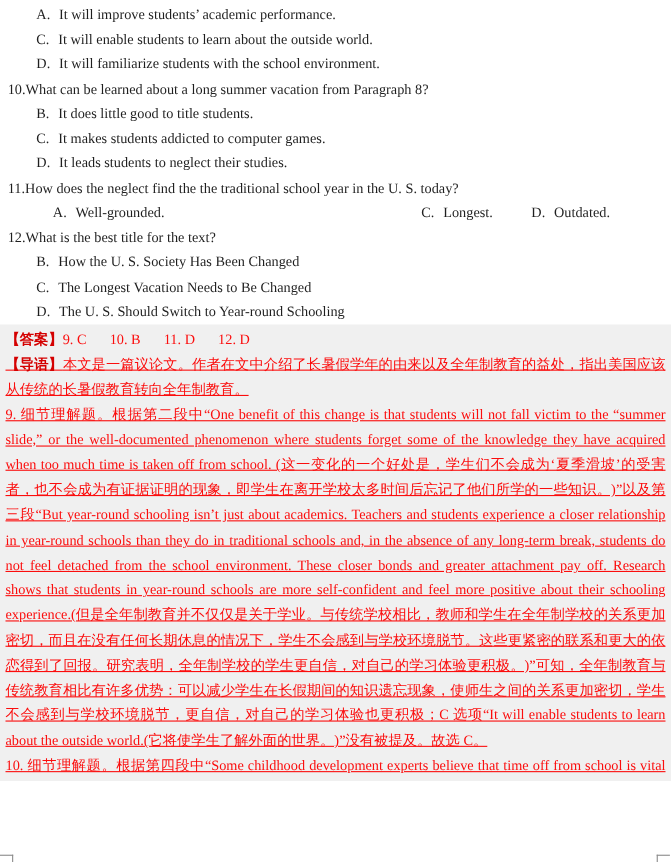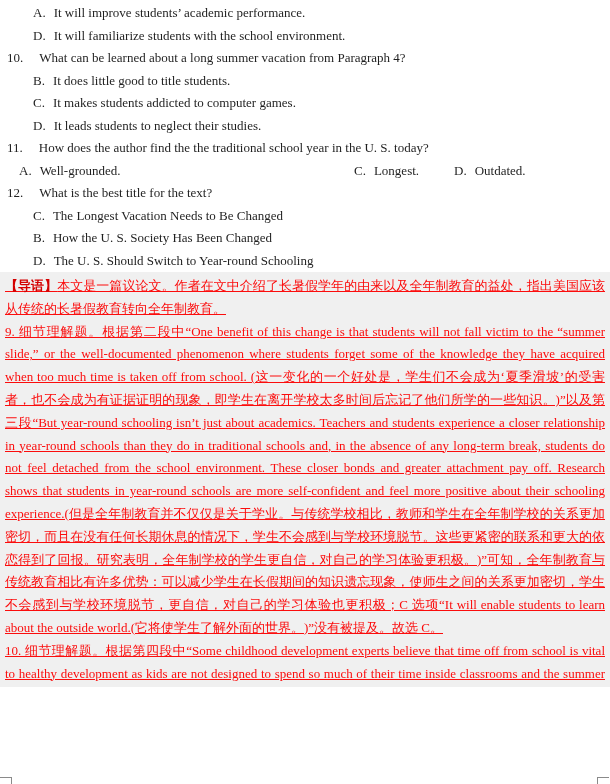--- a/index.html
+++ b/index.html
@@ -21,23 +21,23 @@
     color: #1f1f1f;
   }
   .qline {
     line-height: 22.5px;
     height: 22.5px;
     white-space: nowrap;
     overflow: hidden;
   }
   .opt { padding-left: 26px; }
   .olabel { display: inline-block; margin-right: 8px; }
-  .qnum { display: inline-block; margin-right: 16px; }
+  .qnum { display: inline-block; margin-right: 0; }
   .io { display: inline-block; vertical-align: top; }
-  .io-0 { margin-left: 12px; width: 212px; }
+  .io-0 { margin-left: 41px; width: 212px; }
   .io-1 { width: 123px; margin-top: 28px; }
   .io-2 { width: 100px; }
   
   .answers {
     box-sizing: border-box;
     width: 610px;
     height: 415px;
     overflow: hidden;
     background: #f0f0f0;
     padding: 3px 5px 0 5px;
@@ -73,39 +73,41 @@
   }
 </style>
 </head>
 <body>
 
 <div class="page">
 
   <section class="questions">
 
     <div class="qline opt"><span class="olabel">A.</span><span>It will improve students’ academic performance.</span></div>
+    <div class="qline opt"><span class="olabel">C.</span><span>It will enable students to learn about the outside world.</span></div>
     <div class="qline opt"><span class="olabel">D.</span><span>It will familiarize students with the school environment.</span></div>
 
-    <div class="qline"><span class="qnum">10.</span><span>What can be learned about a long summer vacation from Paragraph 4?</span></div>
+    <div class="qline"><span class="qnum">10.</span><span>What can be learned about a long summer vacation from Paragraph 8?</span></div>
     <div class="qline opt"><span class="olabel">B.</span><span>It does little good to title students.</span></div>
     <div class="qline opt"><span class="olabel">C.</span><span>It makes students addicted to computer games.</span></div>
     <div class="qline opt"><span class="olabel">D.</span><span>It leads students to neglect their studies.</span></div>
 
-    <div class="qline"><span class="qnum">11.</span><span>How does the author find the the traditional school year in the U. S. today?</span></div>
+    <div class="qline"><span class="qnum">11.</span><span>How does the neglect find the the traditional school year in the U. S. today?</span></div>
     <div class="qline"><span class="io io-0"><span class="olabel">A.</span><span>Well-grounded.</span></span><span class="io io-1"><span class="olabel">B.</span><span>Culture-bound.</span></span><span class="io io-2"><span class="olabel">C.</span><span>Longest.</span></span><span class="io"><span class="olabel">D.</span><span>Outdated.</span></span></div>
 
     <div class="qline"><span class="qnum">12.</span><span>What is the best title for the text?</span></div>
+    <div class="qline opt"><span class="olabel">B.</span><span>How the U. S. Society Has Been Changed</span></div>
     <div class="qline opt"><span class="olabel">C.</span><span>The Longest Vacation Needs to Be Changed</span></div>
-    <div class="qline opt"><span class="olabel">B.</span><span>How the U. S. Society Has Been Changed</span></div>
     <div class="qline opt"><span class="olabel">D.</span><span>The U. S. Should Switch to Year-round Schooling</span></div>
 
   </section>
 
   <section class="answers">
 
+    <div class="ansline"><span class="tag">【答案】</span><span class="ans-item">9. C</span><span class="ans-item">10. B</span><span class="ans-item">11. D</span><span class="ans-item">12. D</span></div>
 
     <p class="para"><span class="tag">【导语】</span><span>本文是一篇议论文。作者在文中介绍了长暑假学年的由来以及全年制教育的益处，指出美国应该从传统的长暑假教育转向全年制教育。</span></p>
 
     <p class="para">9. 细节理解题。根据第二段中“One benefit of this change is that students will not fall victim to the “summer slide,” or the well-documented phenomenon where students forget some of the knowledge they have acquired when too much time is taken off from school. (这一变化的一个好处是，学生们不会成为‘夏季滑坡’的受害者，也不会成为有证据证明的现象，即学生在离开学校太多时间后忘记了他们所学的一些知识。)”以及第三段“But year-round schooling isn’t just about academics. Teachers and students experience a closer relationship in year-round schools than they do in traditional schools and, in the absence of any long-term break, students do not feel detached from the school environment. These closer bonds and greater attachment pay off. Research shows that students in year-round schools are more self-confident and feel more positive about their schooling experience.(但是全年制教育并不仅仅是关于学业。与传统学校相比，教师和学生在全年制学校的关系更加密切，而且在没有任何长期休息的情况下，学生不会感到与学校环境脱节。这些更紧密的联系和更大的依恋得到了回报。研究表明，全年制学校的学生更自信，对自己的学习体验更积极。)”可知，全年制教育与传统教育相比有许多优势：可以减少学生在长假期间的知识遗忘现象，使师生之间的关系更加密切，学生不会感到与学校环境脱节，更自信，对自己的学习体验也更积极；C 选项“It will enable students to learn about the outside world.(它将使学生了解外面的世界。)”没有被提及。故选 C。</p>
 
     <p class="para">10. 细节理解题。根据第四段中“Some childhood development experts believe that time off from school is vital to healthy development as kids are not designed to spend so much of their time inside classrooms and the summer break provides a perfect opportunity to get outside. The problem with this argument is that most children aren’t playing outside or even</p>
 
   </section>
 
   <div class="corner corner-left"></div>

